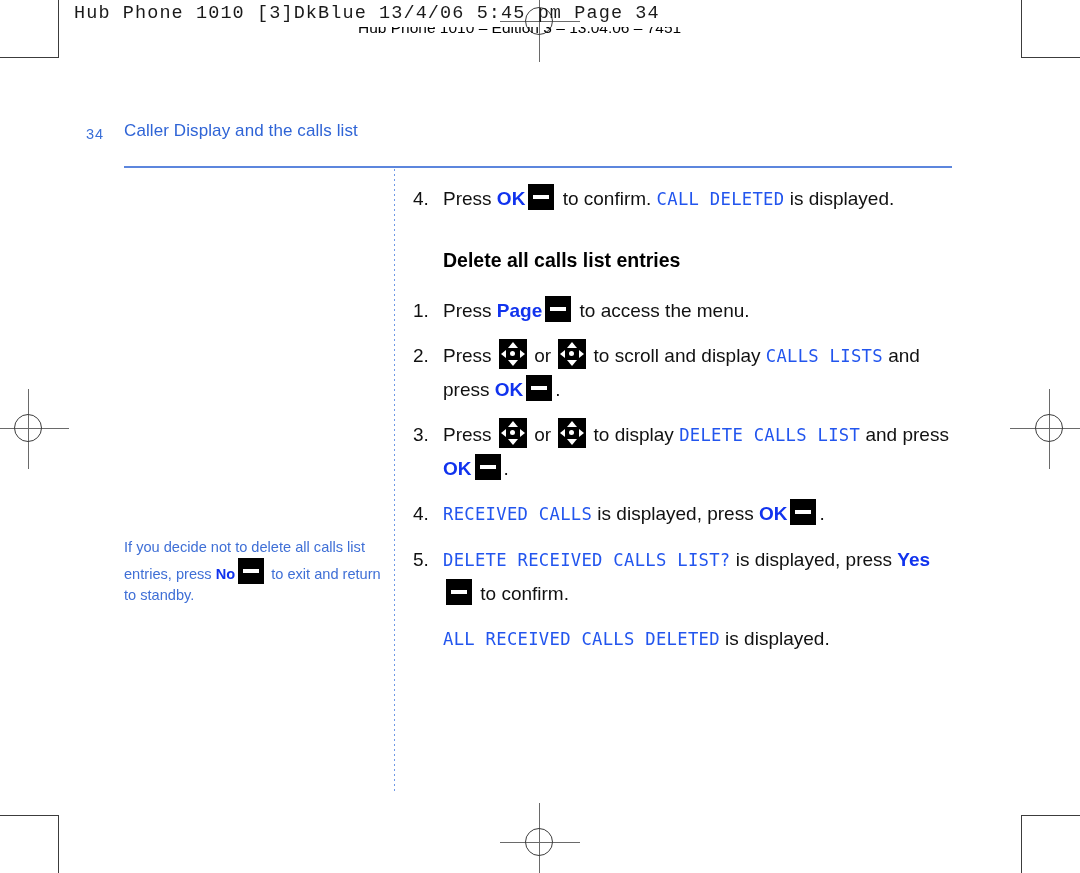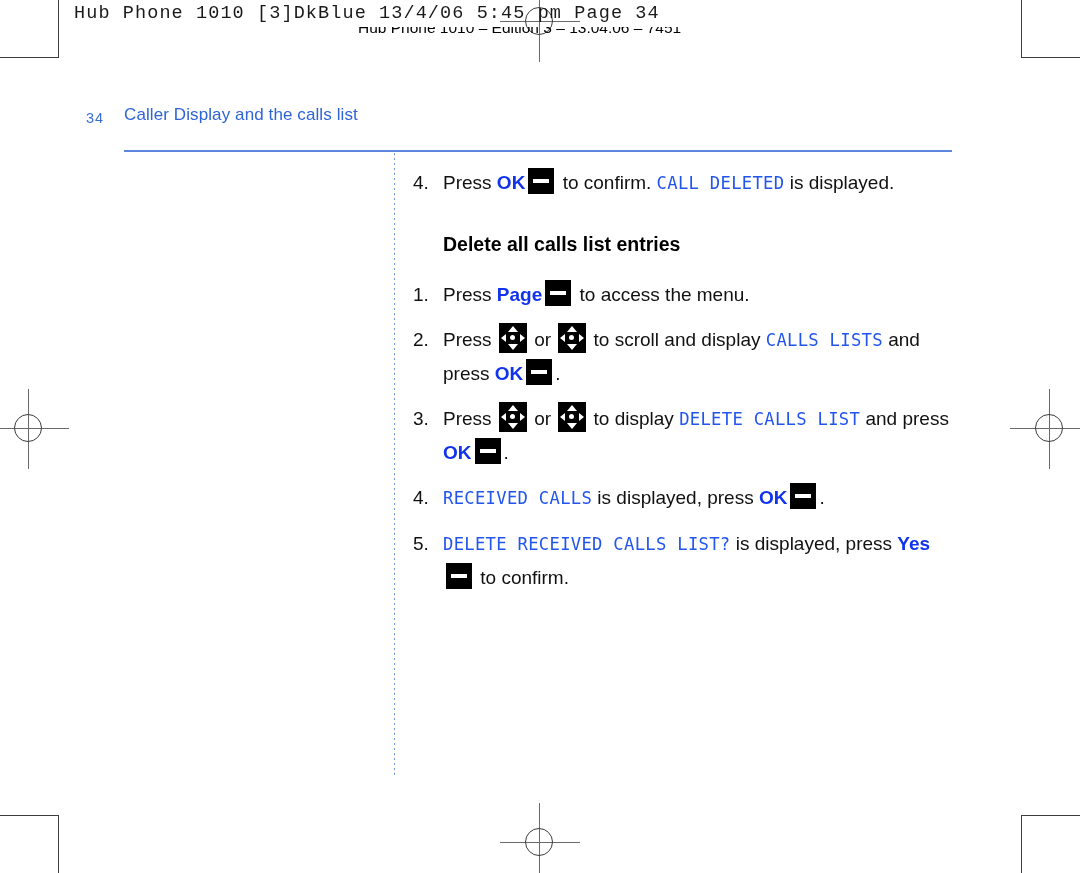--- a/index.html
+++ b/index.html
@@ -76,21 +76,21 @@
     font-size: 15.5px;
     color: #000000;
     white-space: nowrap;
     
     clip-path: inset(8px 0 0 0);
   }
 
   
   .page {
     position: absolute;
-    left: 0; top: 0;
+    left: 0; top: 16px;
     width: 1080px; height: 619px;
   }
   .folio {
     position: absolute;
     left: 86px;
     top: 110px;
     font-size: 14.5px;
     color: #3a6fd8;
     letter-spacing: 1px;
   }
@@ -280,20 +280,23 @@
 <div class="slug-primary">Hub Phone 1010 [3]DkBlue  13/4/06  5:45 pm  Page 34</div>
 <div class="slug-secondary">Hub Phone 1010 – Edition 3 – 13.04.06 – 7451</div>
 
 <div class="page">
 
   <div class="folio">34</div>
   <div class="chapter-title">Caller Display and the calls list</div>
   <div class="rule"></div>
   <div class="col-divider"></div>
 
+  <div class="sidenote">
+    <span>If you decide not to delete all calls list entries, press </span><b>No</b><span class="key-soft"></span><span> to exit and return to standby.</span>
+  </div>
 
   <div class="main-col">
 
     <div class="step">
       <span class="num">4.</span><span>Press </span><span class="blue-bold">OK</span><span class="key-soft"></span><span> to confirm. </span><span class="lcd">CALL DELETED</span><span> is displayed.</span>
     </div>
 
     <div class="sec-heading">Delete all calls list entries</div>
 
     <div class="step">
@@ -309,15 +312,18 @@
     </div>
 
     <div class="step">
       <span class="num">4.</span><span class="lcd">RECEIVED CALLS</span><span> is displayed, press </span><span class="blue-bold">OK</span><span class="key-soft"></span><span>.</span>
     </div>
 
     <div class="step">
       <span class="num">5.</span><span class="lcd">DELETE RECEIVED CALLS LIST?</span><span> is displayed, press </span><span class="blue-bold">Yes</span><span class="key-soft"></span><span> to confirm.</span>
     </div>
 
+    <div class="para">
+      <span class="lcd">ALL RECEIVED CALLS DELETED</span><span> is displayed.</span>
+    </div>
 
   </div>
 </div>
 
 </body></html>

